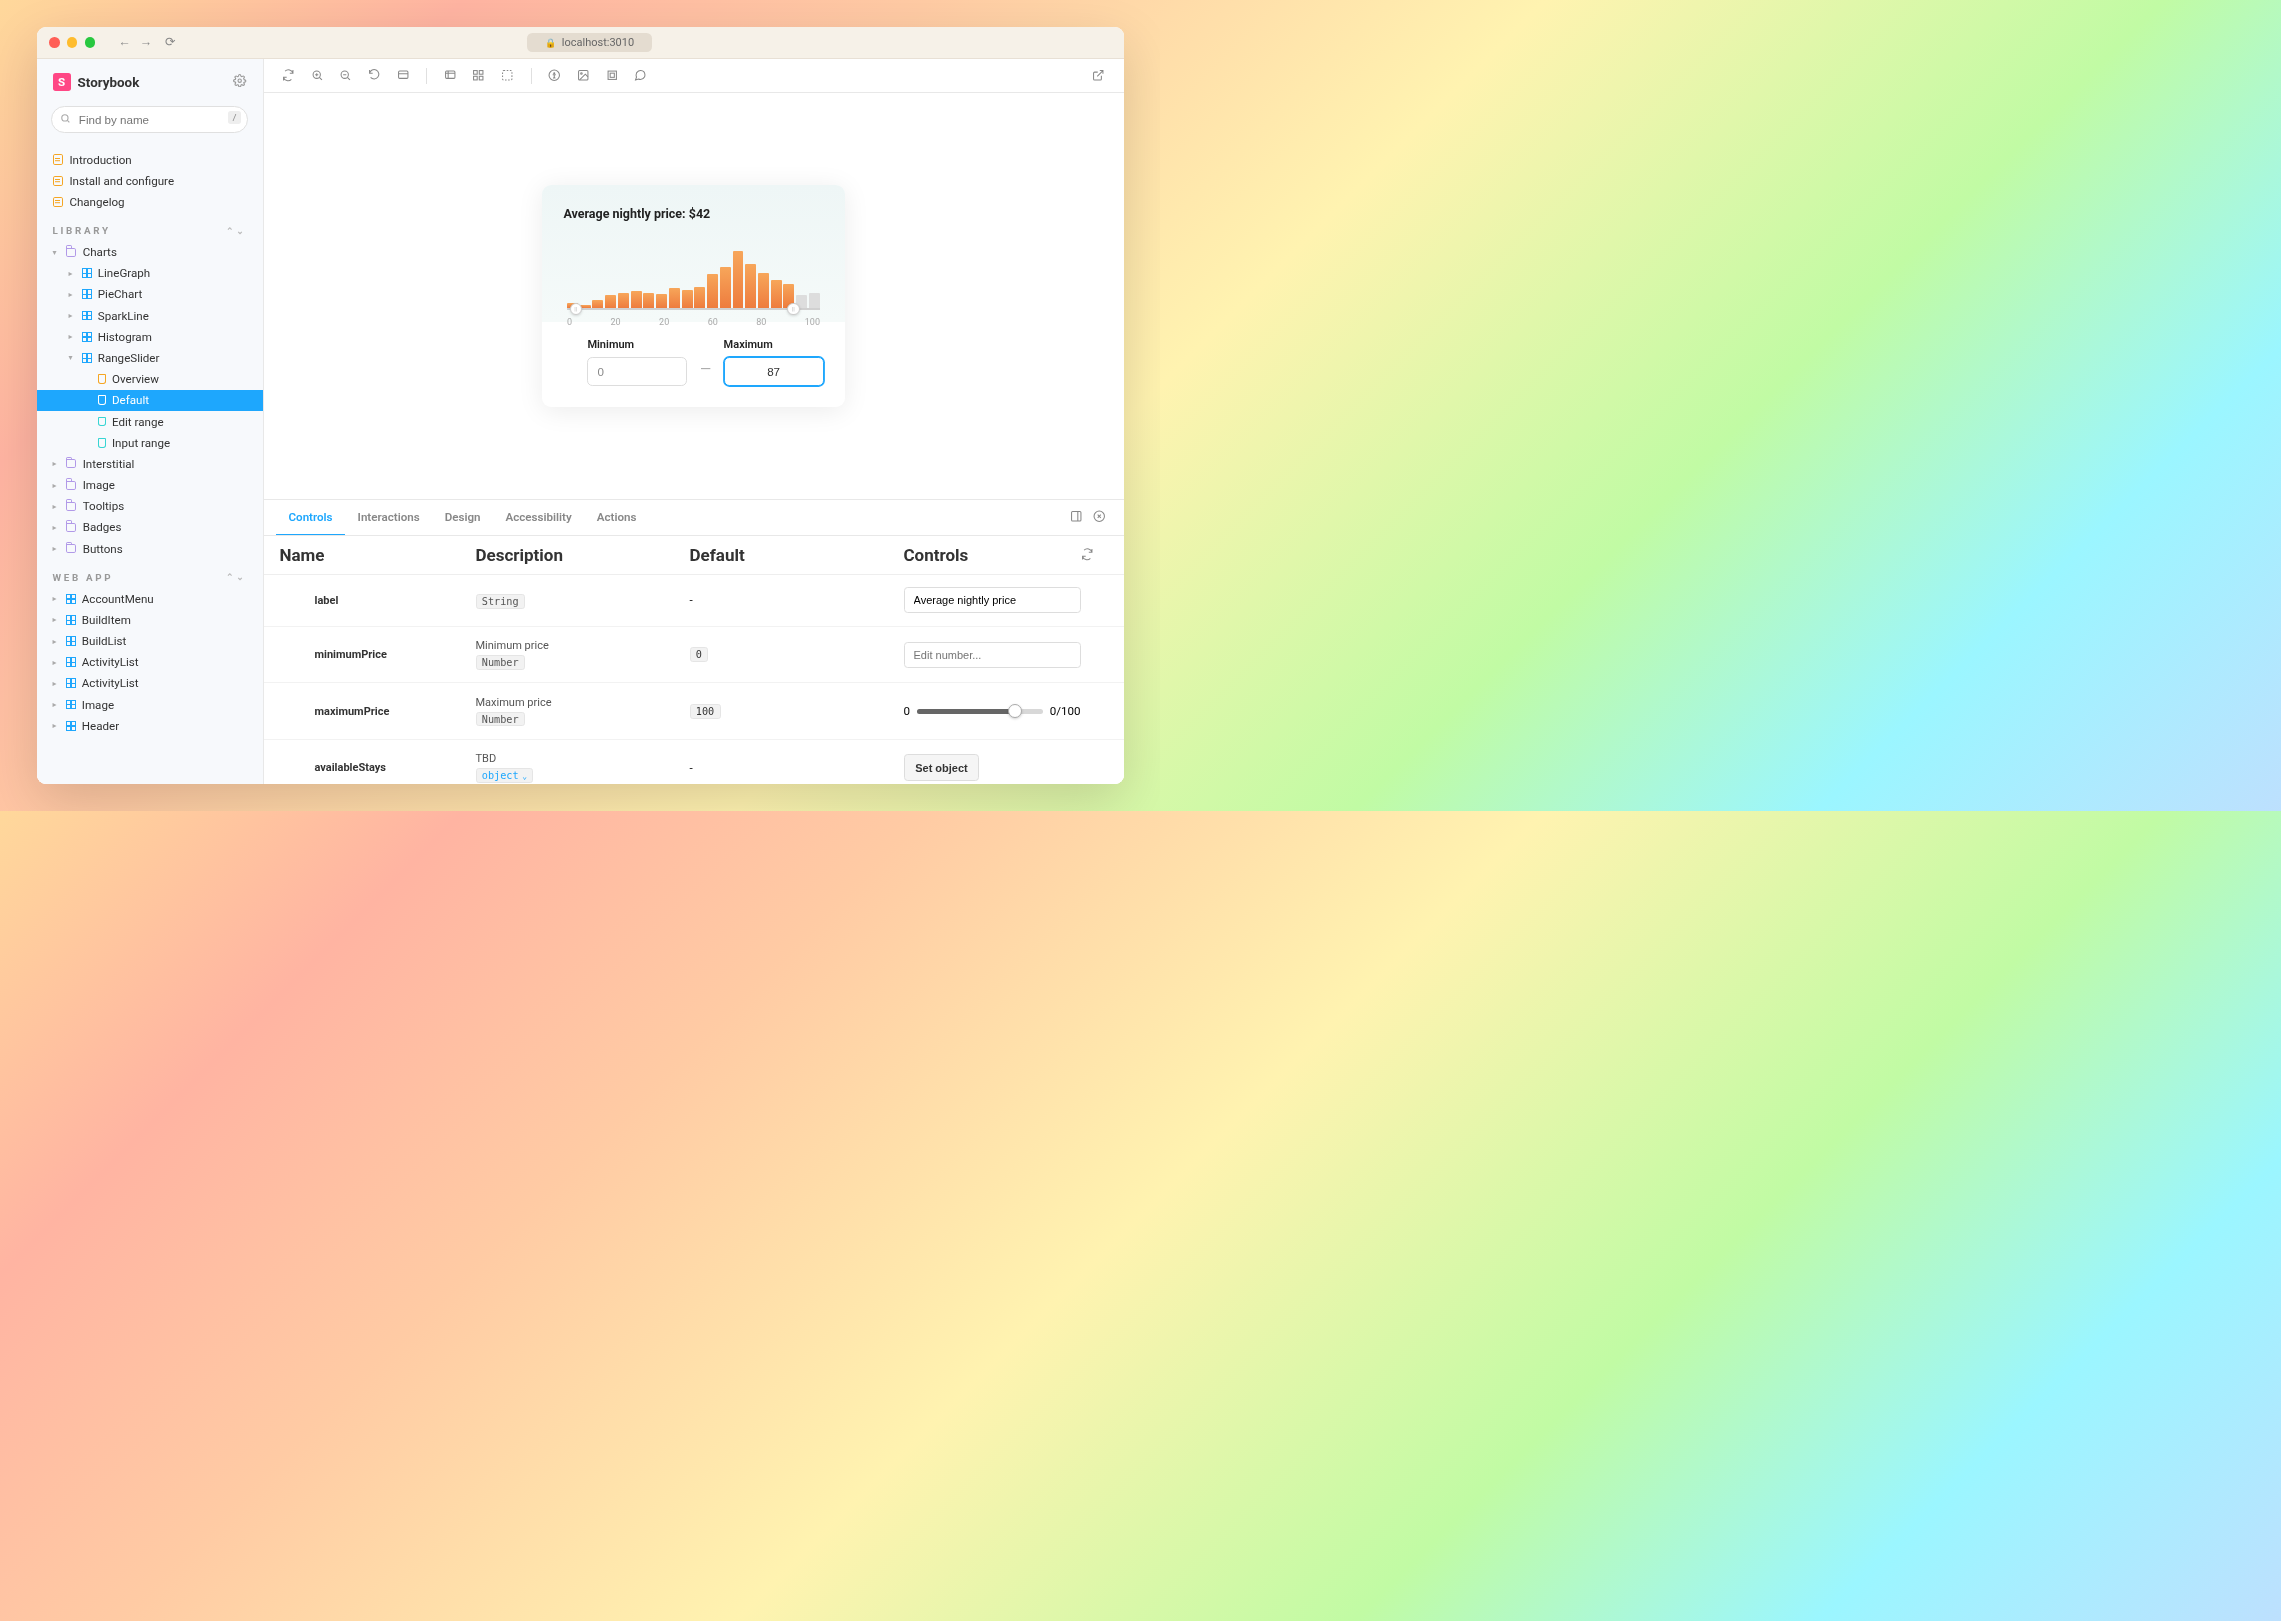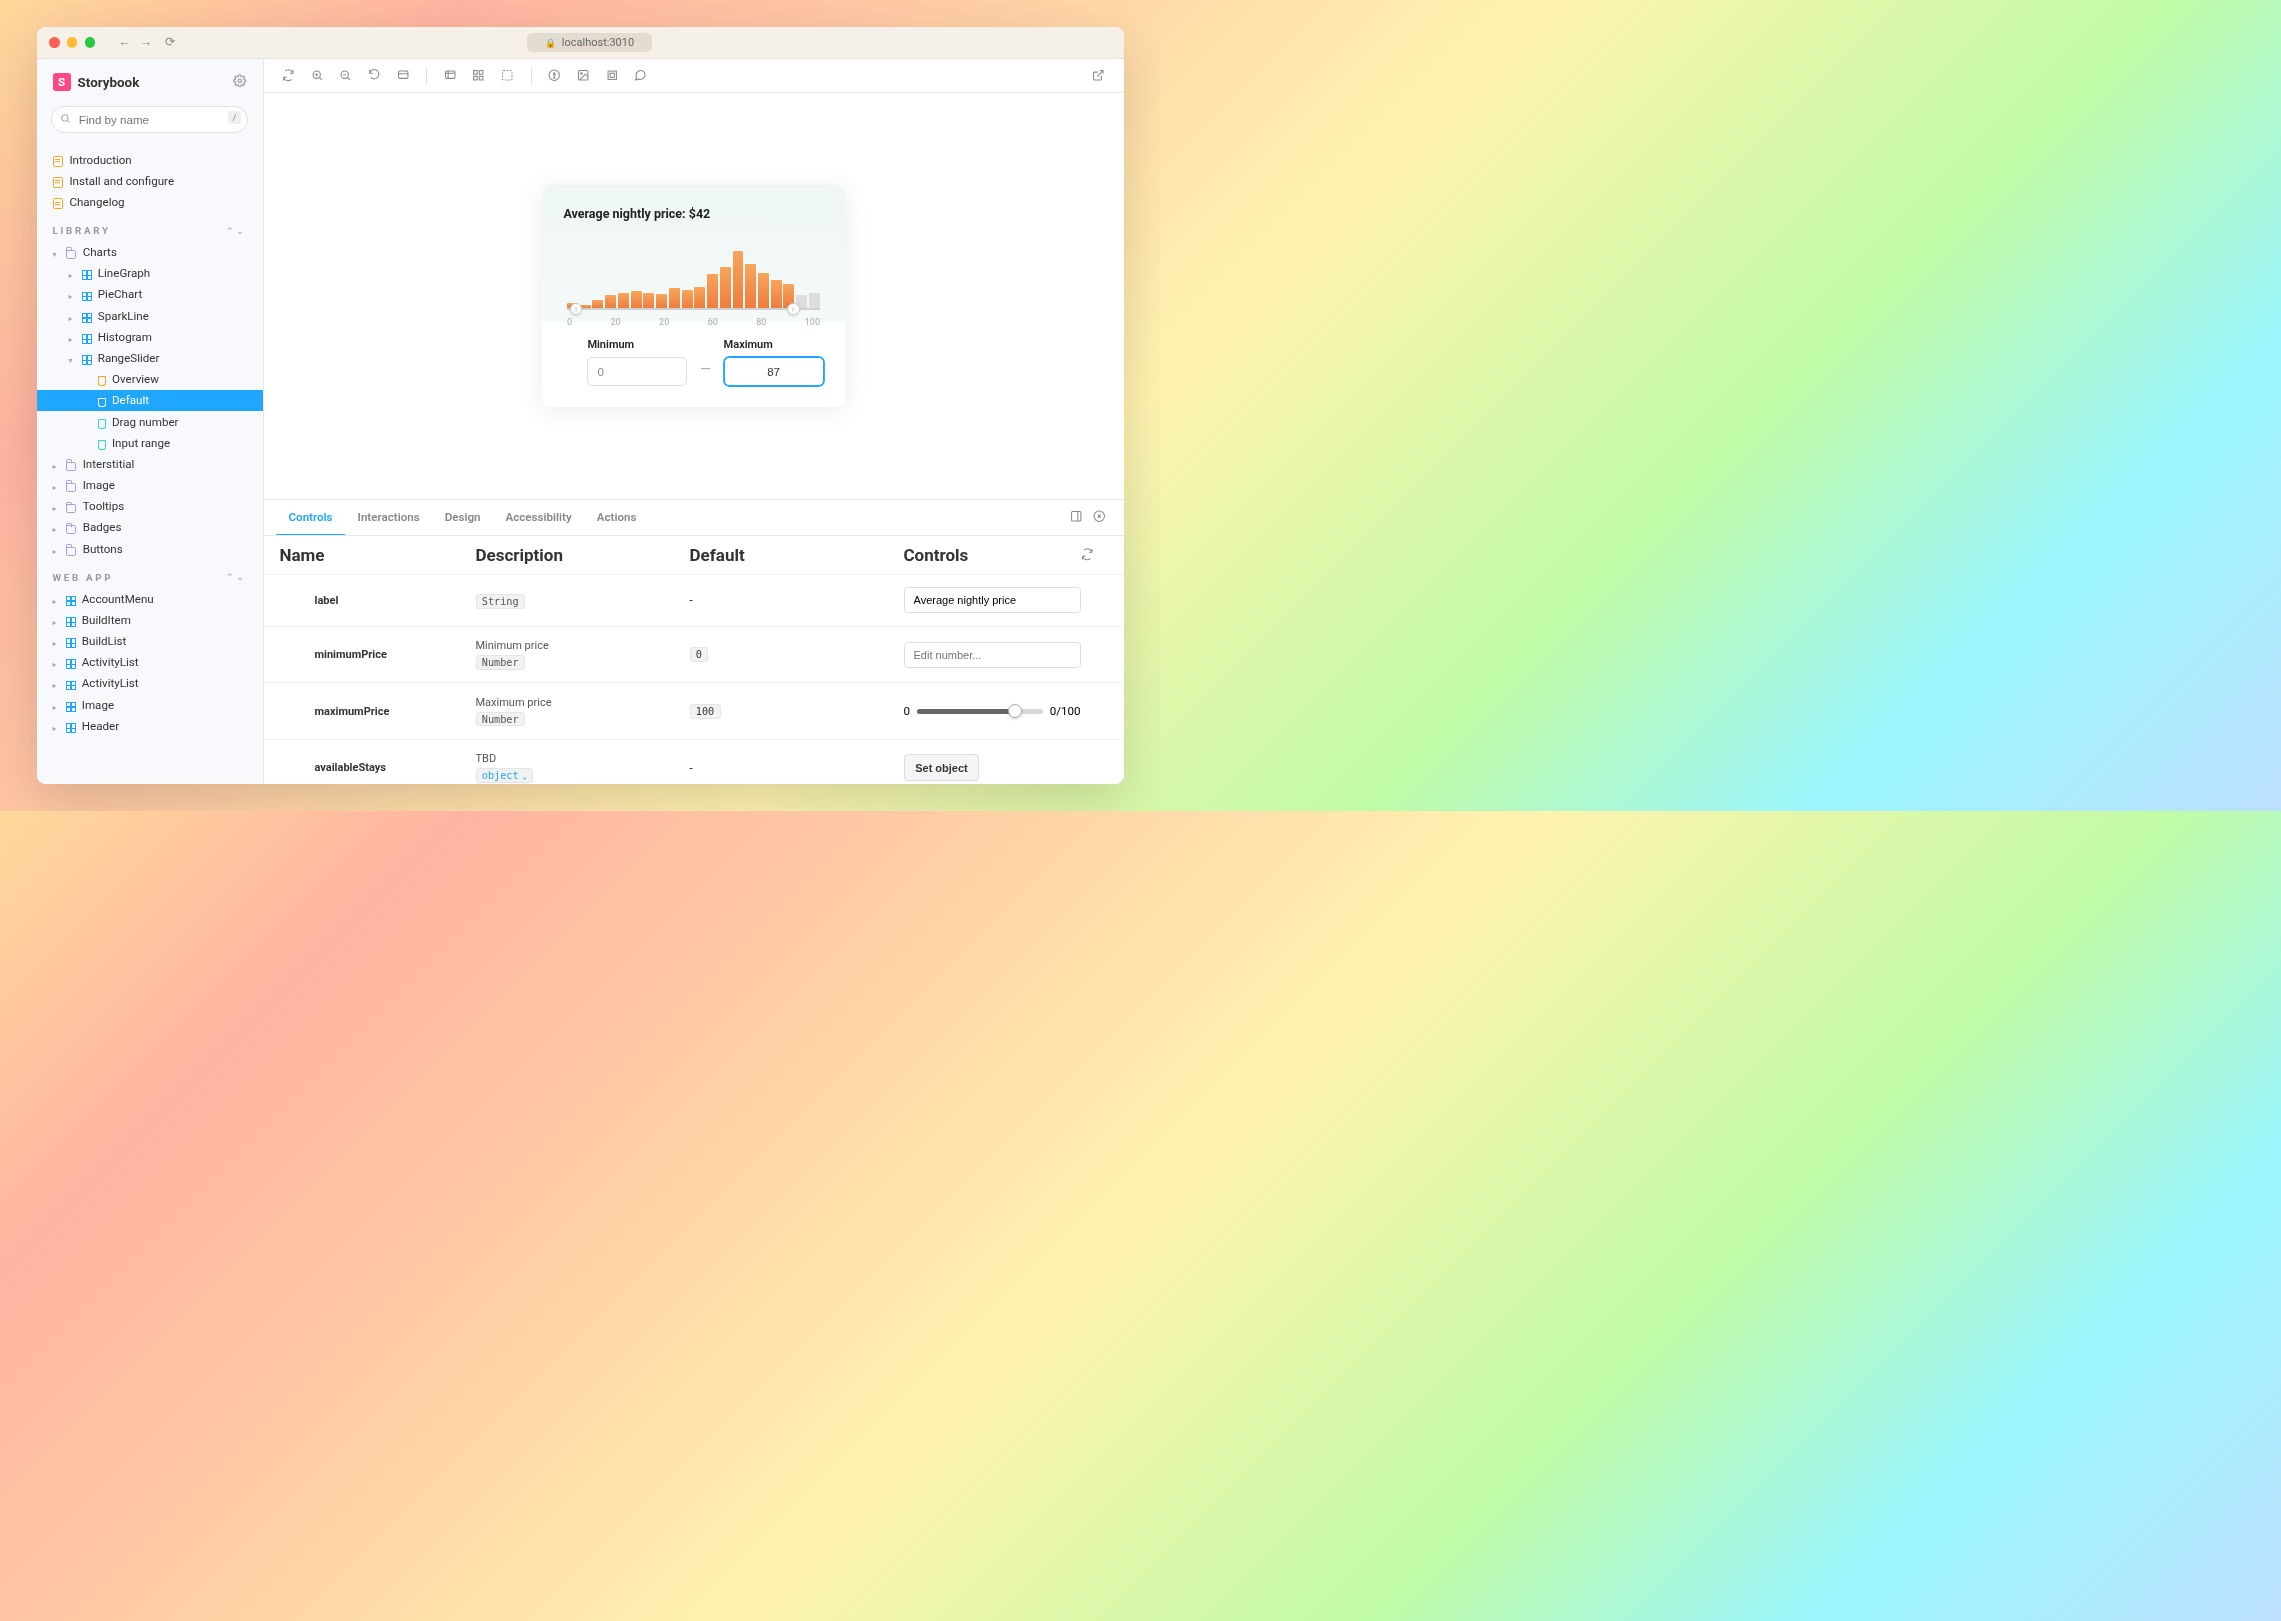--- a/index.html
+++ b/index.html
@@ -35,21 +35,21 @@
 .sidebar{ width:227px; border-right:0.9px solid #e8e8e8; display:flex; flex-direction:column; background:#f7f9fc;}
 .sb-header{ padding:14.3px 16px 9px; display:flex; align-items:center; gap:7.1px;}
 .sb-logo{ width:18px; height:18px; background:#ff4785; border-radius:2.7px; color:#fff; font-weight:700; font-size:11.6px; display:flex; align-items:center; justify-content:center;}
 .sb-title{ font-weight:700; font-size:13.4px; color:#333;}
 .sb-gear{ margin-left:auto; color:#999; cursor:pointer;}
 .sb-search{ margin:5.3px 14.3px 12.5px; position:relative;}
 .sb-search input{ width:100%; padding:6.2px 27px 6.2px 27px; border:0.9px solid #e0e0e0; border-radius:18px; font-size:11.6px; background:#fff; color:#666;}
 .search-icon-left{ position:absolute; left:9px; top:7.1px; color:#aaa; font-size:10.7px;}
 .search-kbd{ position:absolute; right:7.1px; top:5.3px; background:#eee; border-radius:2.7px; padding:0.9px 4.5px; font-size:9.8px; color:#888;}
 .sb-nav{ flex:1; overflow-y:auto; padding:3.6px 0;}
-.nav-item, .nav-doc, .nav-story{ display:flex; align-items:flex-end; gap:6.2px; padding:3.6px 7.1px 3.6px 16px; font-size:11.6px; cursor:pointer; color:#333; white-space:nowrap;}
+.nav-item, .nav-doc, .nav-story{ display:flex; align-items:center; gap:6.2px; padding:3.6px 7.1px 3.6px 16px; font-size:11.6px; cursor:pointer; color:#333; white-space:nowrap;}
 .nav-doc .doc-icon{ width:10.7px; height:10.7px; border:1.2px solid #f5a623; border-radius:1.8px; position:relative;}
 .nav-doc .doc-icon::after{ content:""; position:absolute; left:1.8px; top:2.2px; right:1.8px; height:1.1px; background:#f5a623; box-shadow:0 2.2px 0 #f5a623;}
 .section-header{ display:flex; align-items:center; padding:12.5px 16px 5.3px; font-size:9.8px; font-weight:700; letter-spacing:2.7px; color:#999;}
 .section-chevron{ margin-left:auto; color:#bbb; font-size:9px;}
 .expand-caret{ width:7.1px; font-size:8px; color:#aaa;}
 .folder-icon{ width:10.7px; height:9px; border:1.2px solid #b199e8; border-radius:1.8px; border-top-left-radius:0; position:relative;}
 .folder-icon::before{content:""; position:absolute; top:-3.6px; left:-1.2px; width:4.5px; height:2.7px; border:1.2px solid #b199e8; border-bottom:none; border-radius:1.8px 1.8px 0 0;}
 .component-icon{ width:9.8px; height:9.8px; border:1.2px solid #1ea7fd; position:relative;}
 .component-icon::before{content:""; position:absolute; left:3.6px; top:-0.9px; bottom:-0.9px; width:1.2px; background:#1ea7fd;}
 .component-icon::after{content:""; position:absolute; top:3.6px; left:-0.9px; right:-0.9px; height:1.2px; background:#1ea7fd;}
@@ -209,21 +209,21 @@
             <span>Overview</span>
           </div>
           <div class="nav-item level3 active">
             <span class="expand-caret"></span>
             <span class="story-icon"></span>
             <span>Default</span>
           </div>
           <div class="nav-item level3">
             <span class="expand-caret"></span>
             <span class="story-icon"></span>
-            <span>Drag number</span>
+            <span>Edit range</span>
           </div>
           <div class="nav-item level3">
             <span class="expand-caret"></span>
             <span class="story-icon"></span>
             <span>Input range</span>
           </div>
           <div class="nav-item level1">
             <span class="expand-caret">▸</span>
             <span class="folder-icon"></span>
             <span>Interstitial</span>

